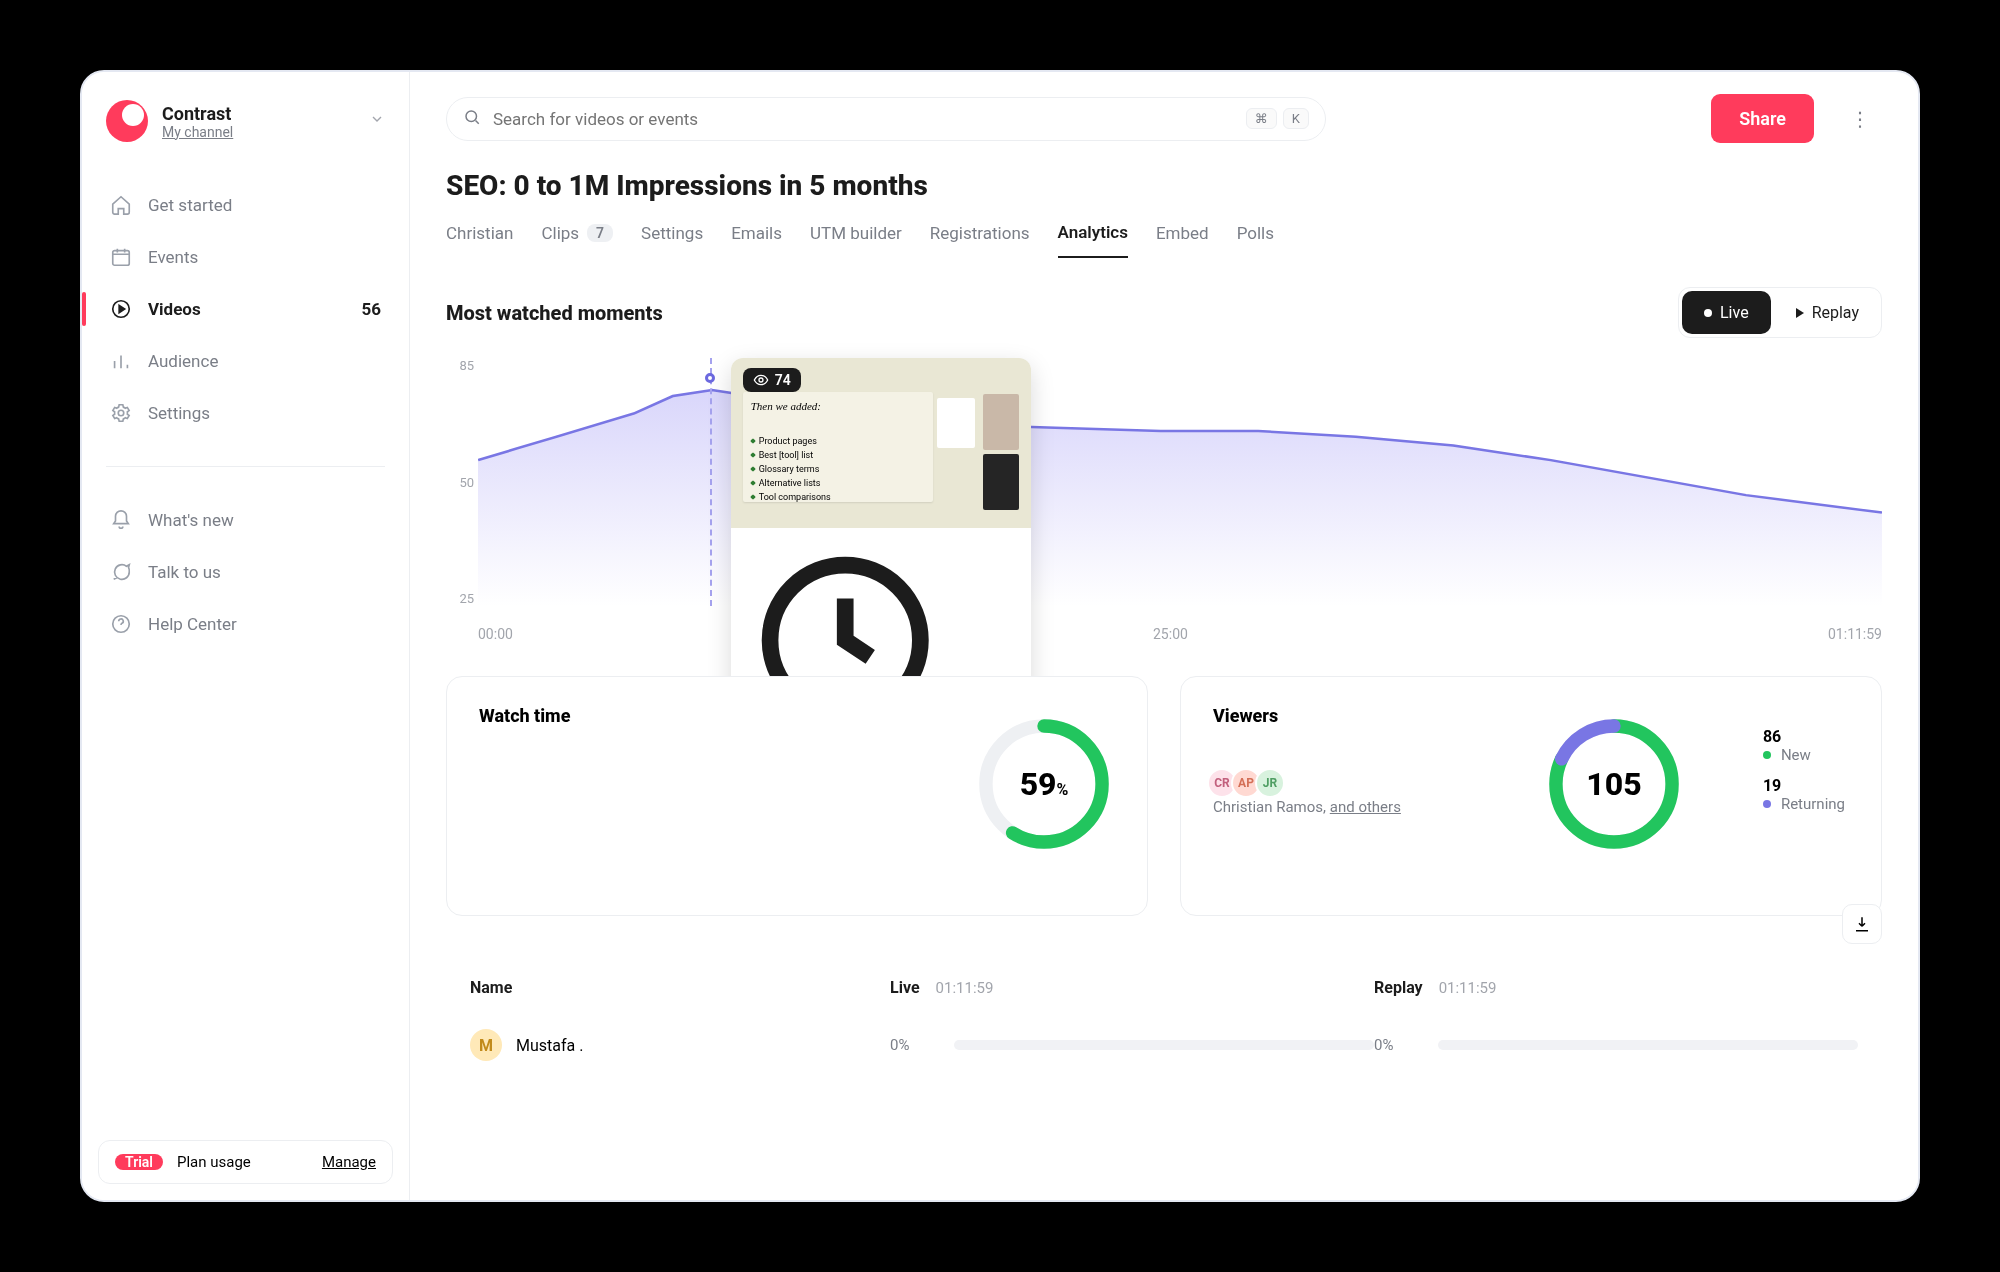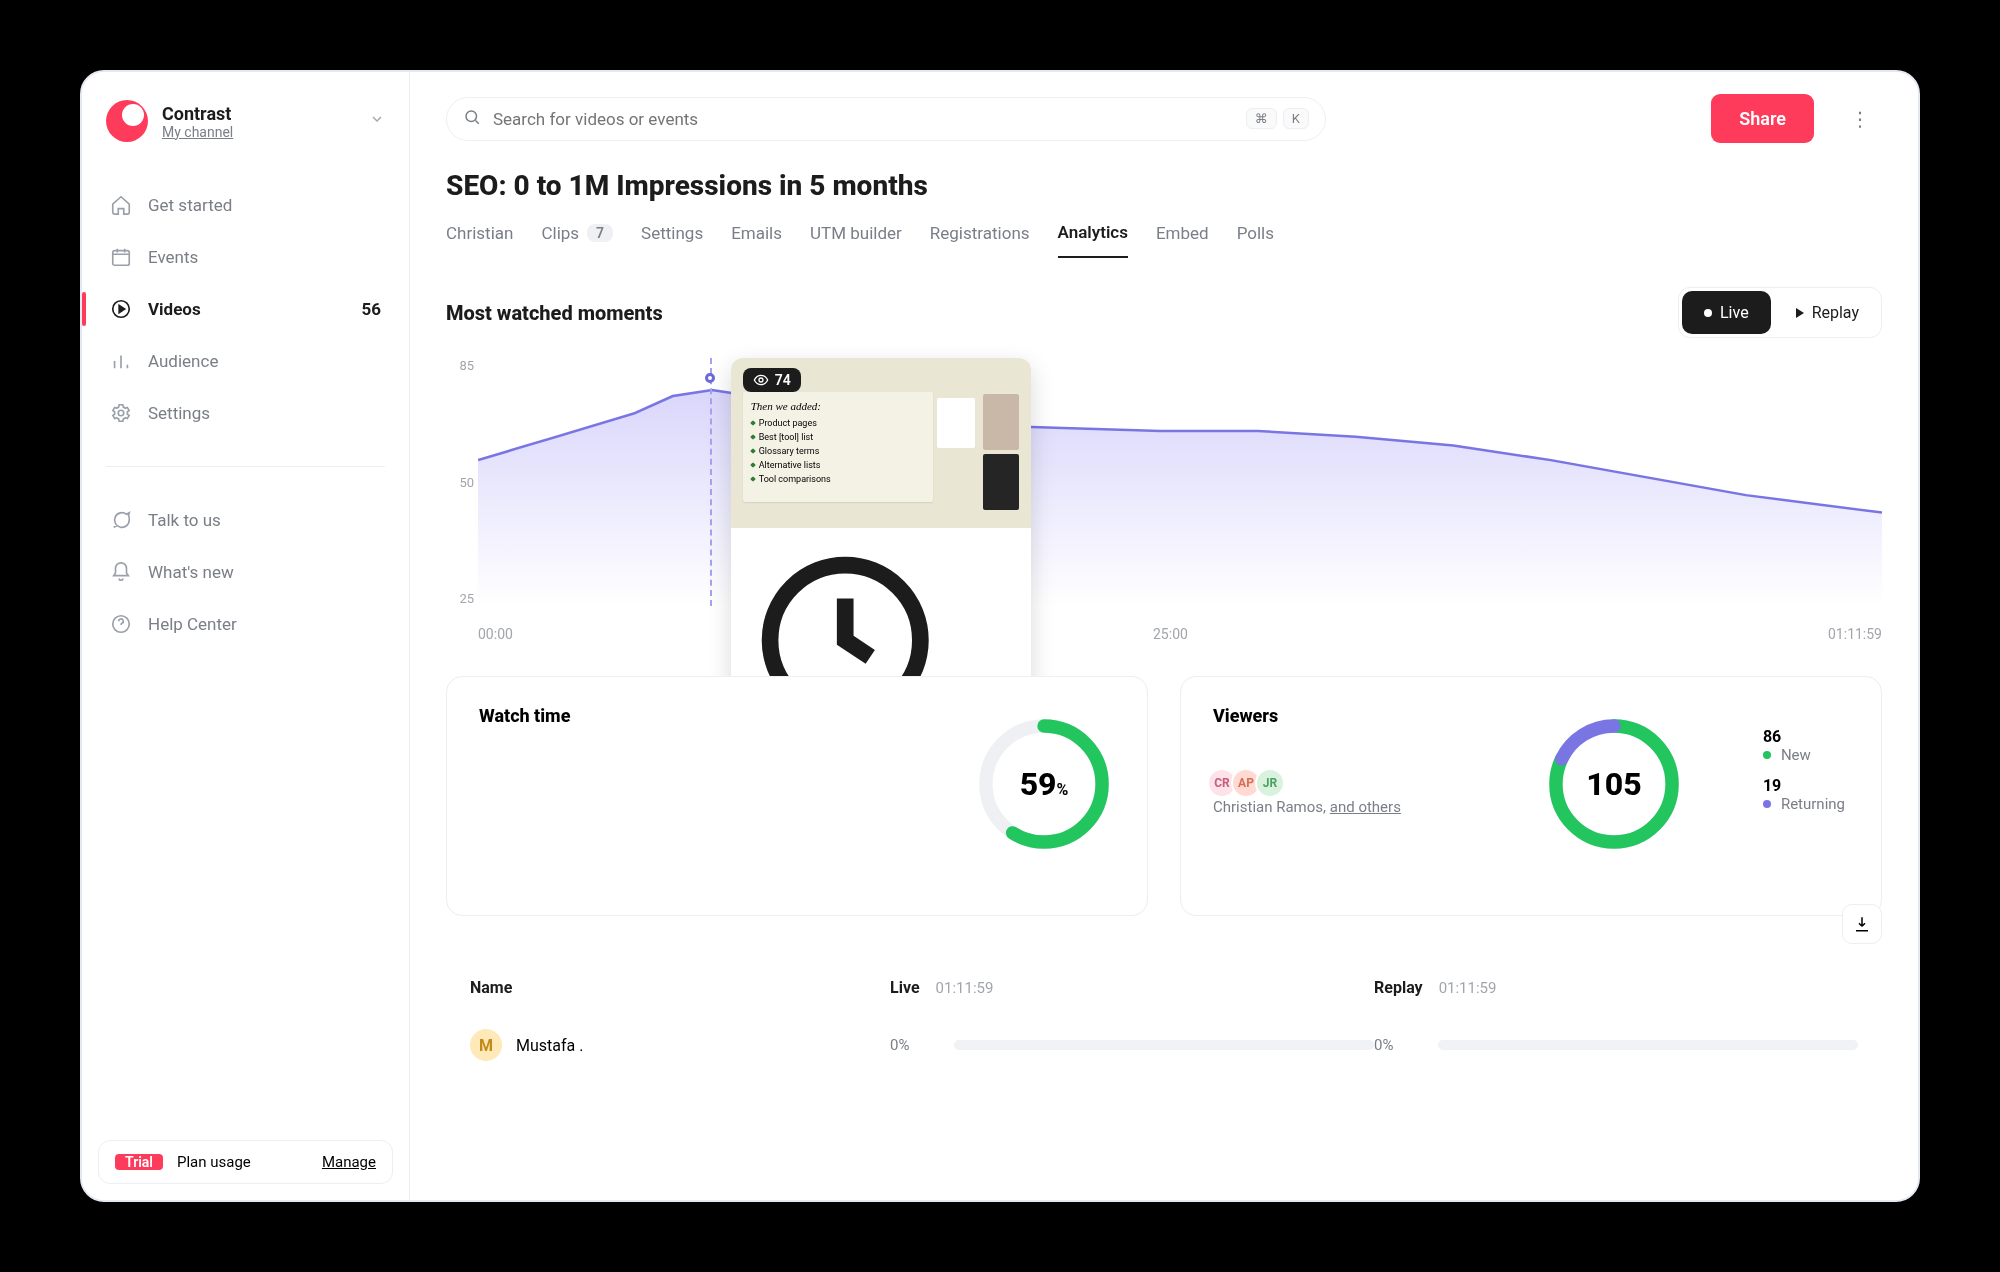--- a/index.html
+++ b/index.html
@@ -74,21 +74,21 @@
   background:var(--accent);border-radius:3px;
 }
 .nav-divider{height:1px;background:var(--border);margin:14px 24px}
 .sidebar-footer{
   margin-top:auto;padding:16px;
 }
 .plan-box{
   background:#fff;border:1px solid var(--border);border-radius:12px;
   padding:12px 16px;display:flex;align-items:center;gap:14px;font-size:15px;
 }
-.badge-trial{background:var(--accent);color:#fff;padding:0 10px;border-radius:4px;font-weight:600;font-size:14px}
+.badge-trial{background:var(--accent);color:#fff;padding:0 10px;border-radius:12px;font-weight:600;font-size:14px}
 .plan-box .manage{margin-left:auto;text-decoration:underline;cursor:pointer}
 
 .main{
   flex:1;display:flex;flex-direction:column;min-width:0;
   background:var(--bg-main);
 }
 .topbar{
   display:flex;align-items:center;gap:24px;
   padding:22px 36px;
 }
@@ -163,21 +163,21 @@
   position:absolute;left:18%;top:0;width:300px;
   background:#fff;border-radius:12px;overflow:hidden;
   box-shadow:0 8px 24px rgba(0,0,0,.15);pointer-events:none;
 }
 .tt-thumb{position:relative;background:#e9e7d4;height:170px}
 .tt-thumb .slide{
   position:absolute;left:12px;top:34px;width:190px;height:110px;
   background:#f4f2e5;border-radius:2px;font-size:10px;padding:8px;
   display:flex;flex-direction:column;gap:4px;box-shadow:0 1px 2px rgba(0,0,0,.1);
 }
-.tt-thumb .slide .h{font-family:cursive;font-style:italic;font-size:11px;margin-bottom:2px}
+.tt-thumb .slide .h{font-family:cursive;font-style:italic;font-size:11px;margin-bottom:20px}
 .tt-thumb .slide .b{display:flex;align-items:center;font-size:9px}
 .tt-thumb .slide .b:before{content:"";width:4px;height:4px;background:#2e7d32;margin-right:4px;transform:rotate(45deg);border-radius:1px}
 .tt-thumb .mini{
   position:absolute;right:56px;top:40px;width:38px;height:50px;background:#fff;border-radius:2px;
 }
 .tt-thumb .cam{
   position:absolute;right:12px;top:36px;width:36px;height:56px;background:#c9b8a8;border-radius:2px;
 }
 .tt-thumb .cam2{
   position:absolute;right:12px;top:96px;width:36px;height:56px;background:#252525;border-radius:2px;
@@ -290,29 +290,29 @@
             </svg></span>
         <span>Settings</span>
       </div>
     </nav>
 
     <div class="nav-divider"></div>
 
     <nav class="nav">
       <div class="nav-item">
         <span class="icon"><svg viewBox="0 0 24 24" fill="none" stroke="currentColor" stroke-width="1.8">
+              <path d="M6 8a6 6 0 1 1 12 0v5l2 3H4l2-3zM10 19a2 2 0 0 0 4 0"></path>
+            </svg></span>
+        <span>What's new</span>
+      </div>
+      <div class="nav-item">
+        <span class="icon"><svg viewBox="0 0 24 24" fill="none" stroke="currentColor" stroke-width="1.8">
               <path d="M21 12a8 8 0 1 1-3-6.2L21 4l-.8 3A8 8 0 0 1 21 12zM4 20l4-2"></path>
             </svg></span>
         <span>Talk to us</span>
-      </div>
-      <div class="nav-item">
-        <span class="icon"><svg viewBox="0 0 24 24" fill="none" stroke="currentColor" stroke-width="1.8">
-              <path d="M6 8a6 6 0 1 1 12 0v5l2 3H4l2-3zM10 19a2 2 0 0 0 4 0"></path>
-            </svg></span>
-        <span>What's new</span>
       </div>
       <div class="nav-item">
         <span class="icon"><svg viewBox="0 0 24 24" fill="none" stroke="currentColor" stroke-width="1.8">
               <circle cx="12" cy="12" r="9"></circle>
               <path d="M9.5 9a2.5 2.5 0 1 1 3.5 2.3c-.8.4-1 1-1 1.7M12 17h.01"></path>
             </svg></span>
         <span>Help Center</span>
       </div>
     </nav>
 

